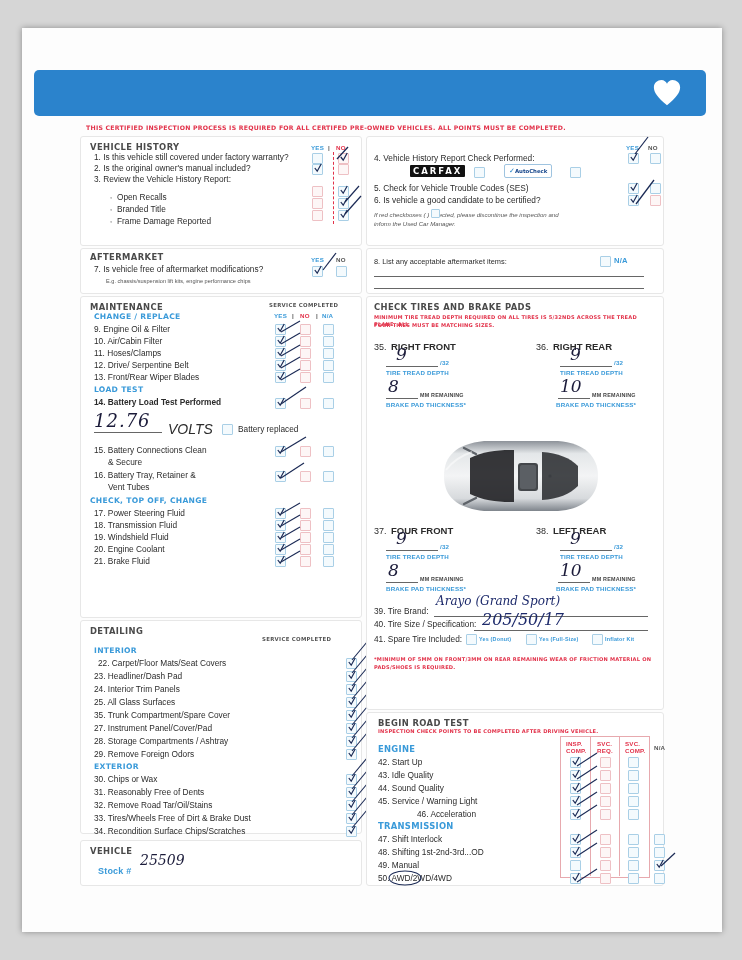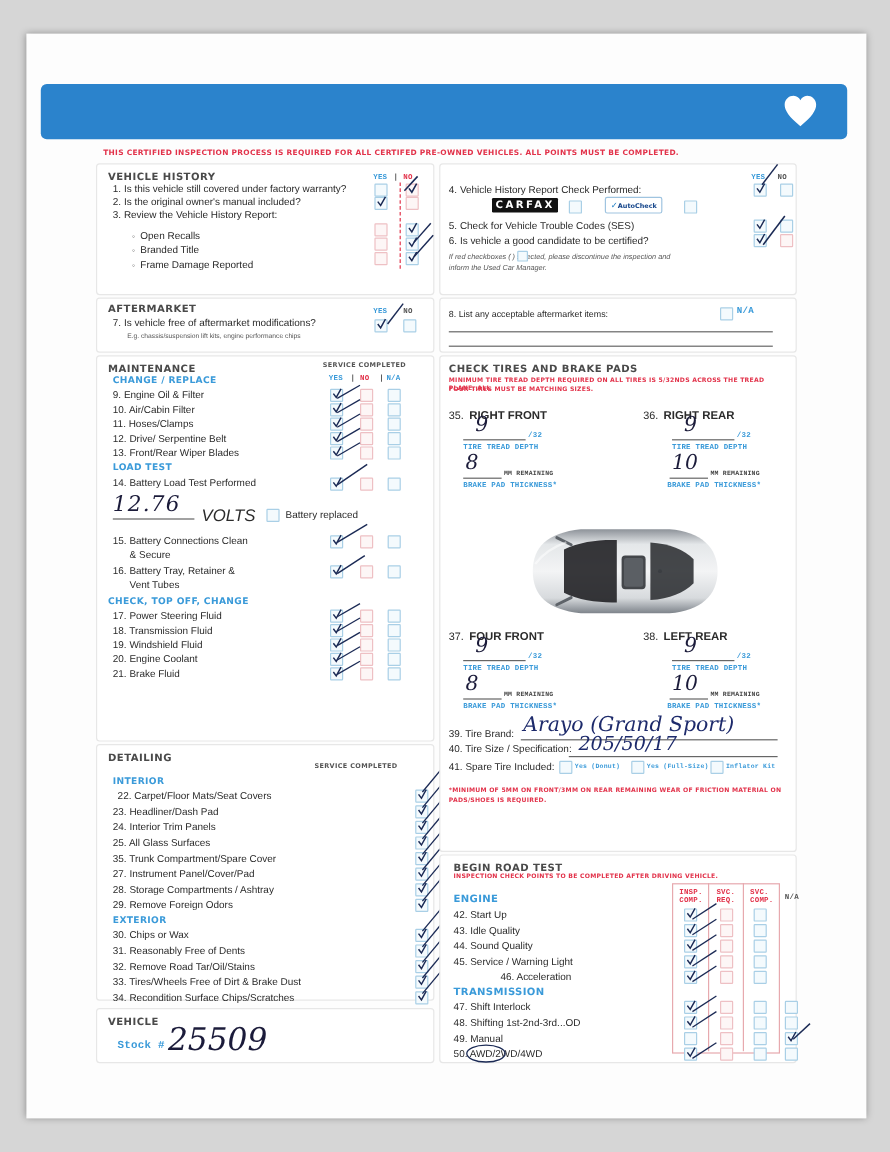--- a/index.html
+++ b/index.html
@@ -42,21 +42,21 @@
   .subhead{
     font-family:"DejaVu Sans", sans-serif;
     font-weight:bold;font-size:7.6px;color:#3a9ad9;letter-spacing:.3px;
   }
   .item{font-size:8.3px;color:#2b2b2b;line-height:11.6px;white-space:nowrap;}
   .item.sm{font-size:5.6px;color:#555;}
   .bullet{font-size:8.3px;color:#2b2b2b;}
   .tinyred{color:#e2324a;font-size:5.1px;font-weight:bold;line-height:7px;
            font-family:"DejaVu Sans", sans-serif;letter-spacing:.2px;}
   .colhead{font-size:6.2px;font-weight:bold;color:#3a9ad9;
-           font-family:Liberation Mono, monospace;letter-spacing:.2px;}
+           font-family:Liberation Sans, sans-serif;letter-spacing:.2px;}
   .colhead.red{color:#e2324a;}
   .colhead.gry{color:#555;}
   .svc-lbl{font-size:5.4px;font-weight:bold;color:#555;letter-spacing:.3px;
            font-family:"DejaVu Sans", sans-serif;}
   
   .cb{position:absolute;width:9px;height:9px;border:1px solid #a9cfe6;background:#f4fafd;border-radius:1px;}
   .cb.red{border-color:#eec0c4;background:#fdf6f6;}
   .cb .tick{
     position:absolute;left:1px;top:-2px;width:8px;height:10px;
   }
@@ -376,21 +376,21 @@
     <svg width="26" height="62">
       <path d="M1 12 L20 1" stroke="#1b2a55" stroke-width="1.1" fill="none"></path>
       <path d="M1 24 L20 13" stroke="#1b2a55" stroke-width="1.1" fill="none"></path>
       <path d="M1 36 L20 25" stroke="#1b2a55" stroke-width="1.1" fill="none"></path>
       <path d="M1 48 L20 37" stroke="#1b2a55" stroke-width="1.1" fill="none"></path>
       <path d="M1 60 L20 49" stroke="#1b2a55" stroke-width="1.1" fill="none"></path>
     </svg>
   </div>
 
   <div class="subhead" style="position:absolute;left:72px;top:357px;">LOAD TEST</div>
-  <div class="item" style="position:absolute;left:72px;top:369px;">
+  <div class="item" style="position:absolute;left:72px;top:369px;font-weight:bold;">
     <span>14.</span>
     <span>Battery Load Test Performed</span>
   </div>
   <div class="cb" style="left:253px;top:370px;">
       <div class="tick">
         <svg viewBox="0 0 10 12">
           <path d="M1 6 L4 10 L9 1" stroke="#1b2a55" stroke-width="1.5" fill="none"></path>
         </svg>
       </div>
     </div>
@@ -667,21 +667,21 @@
       <path d="M2 157 L22 133" stroke="#1b2a55" stroke-width="1.1" fill="none"></path>
       <path d="M2 170 L22 146" stroke="#1b2a55" stroke-width="1.1" fill="none"></path>
       <path d="M2 183 L22 159" stroke="#1b2a55" stroke-width="1.1" fill="none"></path>
       <path d="M2 196 L22 172" stroke="#1b2a55" stroke-width="1.1" fill="none"></path>
     </svg>
   </div>
 
   <div class="card" style="left:58px;top:812px;width:280px;height:44px;"></div>
   <div class="sechead" style="position:absolute;left:68px;top:818px;">VEHICLE</div>
   <div class="colhead" style="position:absolute;left:76px;top:838px;font-size:9px;">Stock #</div>
-  <div class="hw" style="position:absolute;left:118px;top:824px;font-size:26px;">25509</div>
+  <div class="hw" style="position:absolute;left:118px;top:824px;font-size:14px;">25509</div>
 
   <div class="card" style="left:344px;top:268px;width:296px;height:412px;"></div>
   <div class="sechead" style="position:absolute;left:352px;top:274px;">CHECK TIRES AND BRAKE PADS</div>
   <div class="tinyred" style="position:absolute;left:352px;top:286px;width:285px;">MINIMUM TIRE TREAD DEPTH REQUIRED ON ALL TIRES IS 5/32NDS ACROSS THE  TREAD PLANE. ALL</div>
   <div class="tinyred" style="position:absolute;left:352px;top:294px;width:285px;">FOUR TIRES MUST BE MATCHING SIZES.</div>
 
   <div style="position:absolute;left:352px;top:308px;">
     <span class="item" style="font-size:9px;">35.</span>
     <span class="item" style="font-size:9.5px;font-weight:bold;">RIGHT FRONT</span>
   </div>
@@ -753,21 +753,21 @@
   <div class="colhead" style="position:absolute;left:538px;top:525px;">TIRE TREAD DEPTH</div>
   <div class="hw" style="position:absolute;left:538px;top:532px;font-size:17px;">10</div>
   <div class="hline" style="left:536px;top:554px;width:32px;"></div>
   <div class="colhead gry" style="position:absolute;left:570px;top:548px;font-size:5.4px;color:#444;">MM REMAINING</div>
   <div class="colhead" style="position:absolute;left:534px;top:557px;">BRAKE PAD THICKNESS*</div>
 
   <div class="item" style="position:absolute;left:352px;top:578px;">
     <span>39.</span>
     <span>Tire Brand:</span>
   </div>
-  <div class="hw hw-blue" style="position:absolute;left:414px;top:566px;font-size:17px;">Arayo (Grand Sport)</div>
+  <div class="hw hw-blue" style="position:absolute;left:414px;top:566px;font-size:12px;">Arayo (Grand Sport)</div>
   <div class="hline" style="left:412px;top:588px;width:214px;"></div>
 
   <div class="item" style="position:absolute;left:352px;top:591px;">
     <span>40.</span>
     <span>Tire Size / Specification:</span>
   </div>
   <div class="hw hw-blue" style="position:absolute;left:460px;top:582px;font-size:16px;">205/50/17</div>
   <div class="hline" style="left:452px;top:602px;width:174px;"></div>
 
   <div class="item" style="position:absolute;left:352px;top:606px;">

